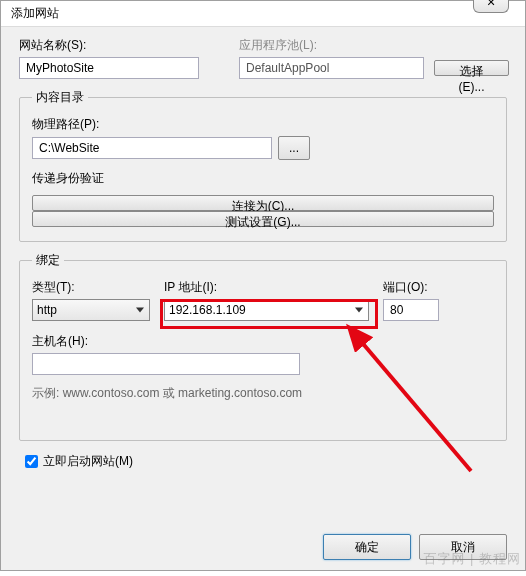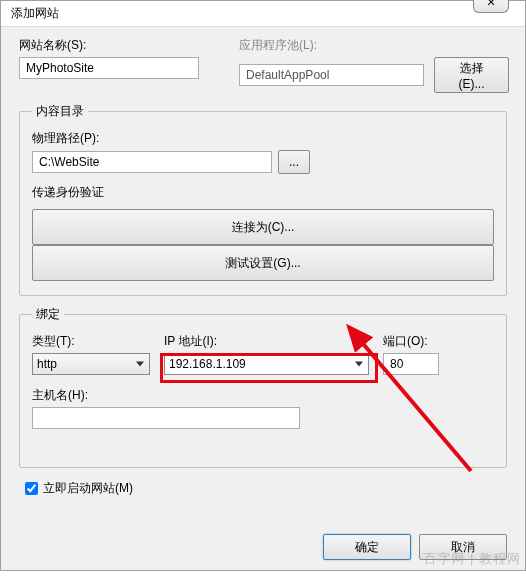--- a/index.html
+++ b/index.html
@@ -4,21 +4,21 @@
 <style>
 * { box-sizing: border-box; margin: 0; padding: 0; }
 body { font-family: "Microsoft YaHei", "SimSun", Arial, sans-serif; font-size: 12px; background: #fff; width: 526px; height: 576px; position: relative; }
 .dialog { border: 1px solid #a0a0a0; background: #f0f0f0; height: 571px; position: relative; }
 .titlebar { padding: 4px 10px; background: #fff; font-size: 12px; border-bottom: 1px solid #dcdcdc; }
 .content { padding: 10px 18px 10px 18px; }
 .row { display: flex; gap: 32px; margin-bottom: 4px; }
 .label { display: block; margin-bottom: 3px; color: #000; }
 .label.gray { color: #888; }
 .input { height: 22px; border: 1px solid #aab; background: #fff; padding: 2px 6px; font-size: 12px; font-family: inherit; }
-.btn { height: 36px; border: 1px solid #8a8a8a; background: linear-gradient(#f5f5f5,#e1e1e1); padding: 2px 14px; font-size: 12px; font-family: inherit; cursor: pointer; border-radius: 2px; }
+.btn { height: 16px; border: 1px solid #8a8a8a; background: linear-gradient(#f5f5f5,#e1e1e1); padding: 2px 14px; font-size: 12px; font-family: inherit; cursor: pointer; border-radius: 2px; }
 fieldset { border: 1px solid #c0c0c0; padding: 10px 12px 14px 12px; margin-top: 10px; border-radius: 2px; }
 legend { padding: 0 4px; font-size: 12px; }
 .browse-btn { width: 32px; height: 24px; border: 1px solid #8a8a8a; background: linear-gradient(#f5f5f5,#e1e1e1); cursor: pointer; border-radius: 2px; font-size: 12px; }
 .select { height: 22px; border: 1px solid #888; background: linear-gradient(#f8f8f8,#e6e6e6); font-size: 12px; font-family: inherit; padding: 0 4px; position: relative; }
 .select-wrap { position: relative; display: inline-block; }
 .caret { position: absolute; right: 6px; top: 50%; transform: translateY(-50%); width: 0; height: 0; border-left: 4px solid transparent; border-right: 4px solid transparent; border-top: 5px solid #333; pointer-events: none; }
 .ip-highlight { border: 3px solid #e30613; position: absolute; }
 .example { color: #666; margin-top: 10px; }
 .checkbox-row { display: flex; align-items: center; gap: 5px; margin-top: 12px; margin-left: 6px; }
 .footer { position: absolute; bottom: 10px; right: 18px; display: flex; gap: 8px; }
@@ -85,20 +85,21 @@
         <div>
           <span class="label">端口(O):</span>
           <input class="input" style="width: 56px;" value="80">
         </div>
       </div>
 
       <div style="margin-top:12px;">
         <span class="label">主机名(H):</span>
         <input class="input" style="width: 268px;" value="">
       </div>
+      <div class="example">示例: www.contoso.com 或 marketing.contoso.com</div>
 
       <div class="ip-highlight" style="left:140px; top:30px; width:218px; height:30px;"></div>
     </fieldset>
 
     <div class="checkbox-row">
       <input type="checkbox" checked="" style="">
       <span>立即启动网站(M)</span>
     </div>
   </div>
 

